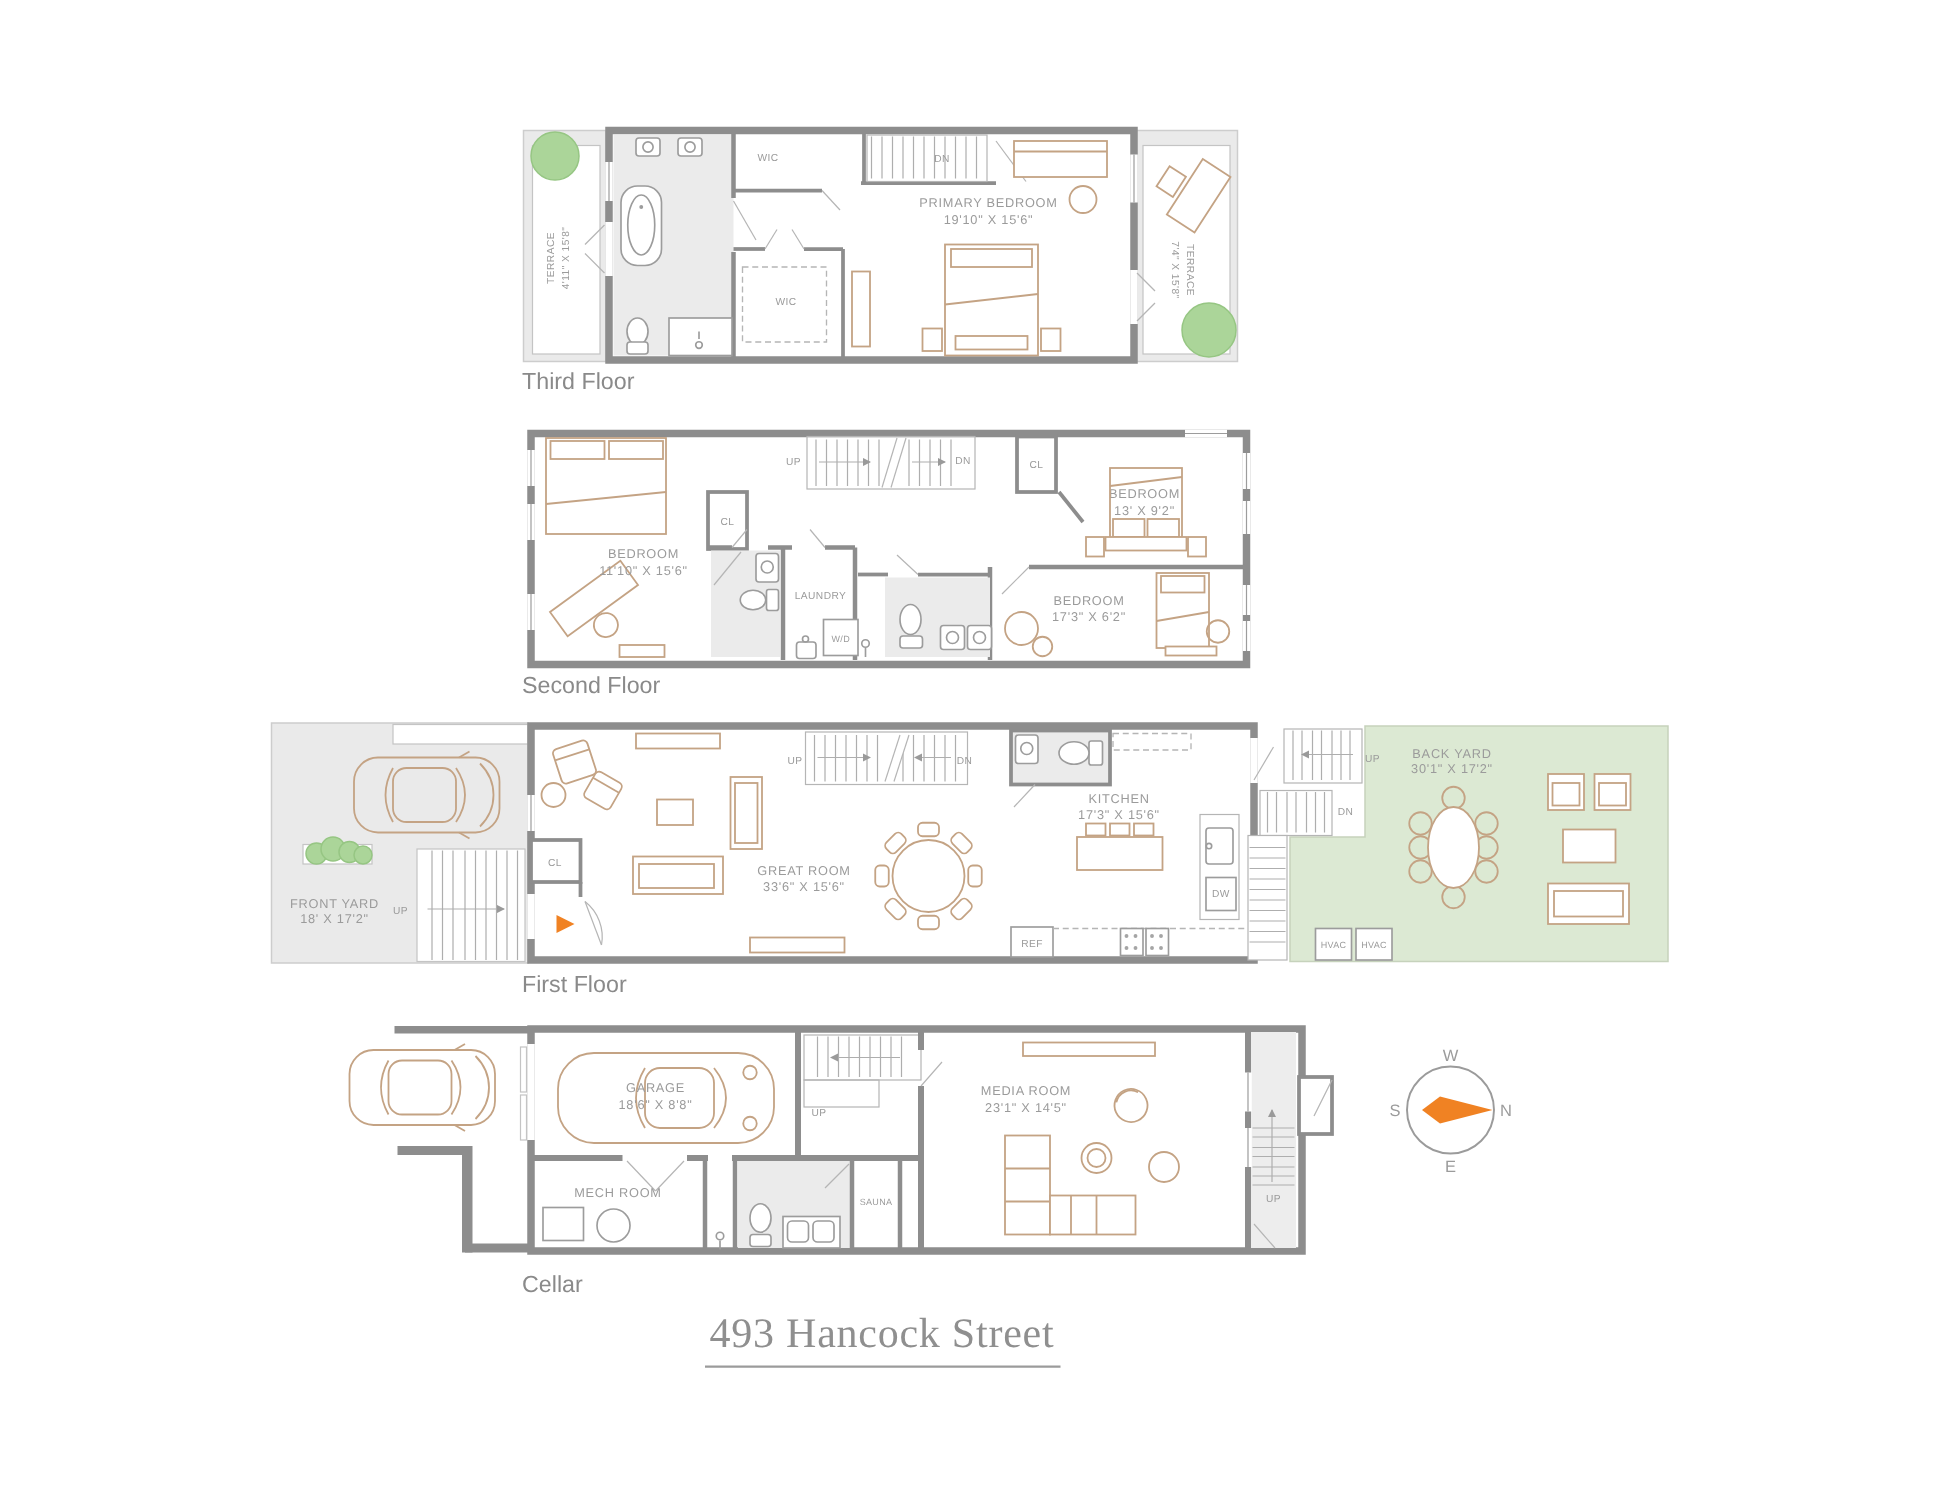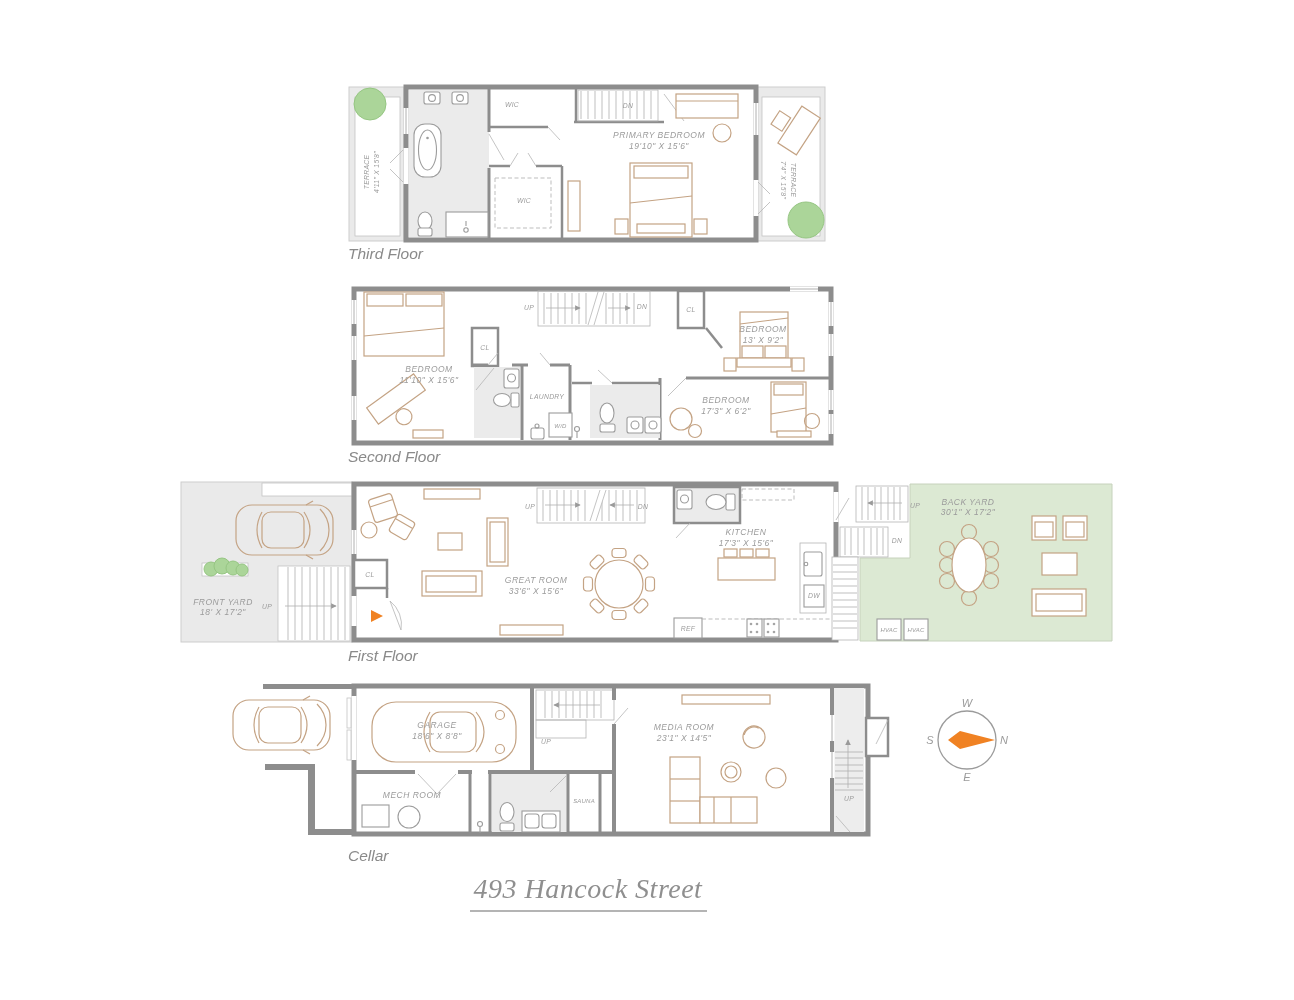--- a/index.html
+++ b/index.html
@@ -1,17 +1,17 @@
 <!DOCTYPE html>
 <html><head>
 <meta charset="utf-8">
 <style>
   html,body{margin:0;padding:0;background:#fff;}
   .canvas{position:relative;width:1294px;height:1000px;background:#ffffff;overflow:hidden;
-          font-family:"Liberation Sans",sans-serif;font-style:italic;}
+          font-family:"Liberation Sans",sans-serif;}
   svg text{font-family:"Liberation Sans",sans-serif;}
   .lbl{fill:#9b9b9b;font-size:8.5px;letter-spacing:.5px;text-anchor:middle;}
   .sm{fill:#9b9b9b;font-size:6.8px;letter-spacing:.3px;text-anchor:middle;}
   .tiny{fill:#9b9b9b;font-size:6px;letter-spacing:.2px;text-anchor:middle;}
   .flr{fill:#8a8a8a;font-size:15.5px;}
   .ttl{fill:#8f8f8f;font-size:28px;font-family:"Liberation Serif",serif;text-anchor:middle;letter-spacing:.5px;}
   .cmp{fill:#9b9b9b;font-size:11px;text-anchor:middle;}
   .wall{stroke:#8d8d8d;fill:none;}
   .w5{stroke-width:5}.w4{stroke-width:4}.w3{stroke-width:3}.w25{stroke-width:2.5}
   .wf{fill:#8d8d8d;stroke:none;}

